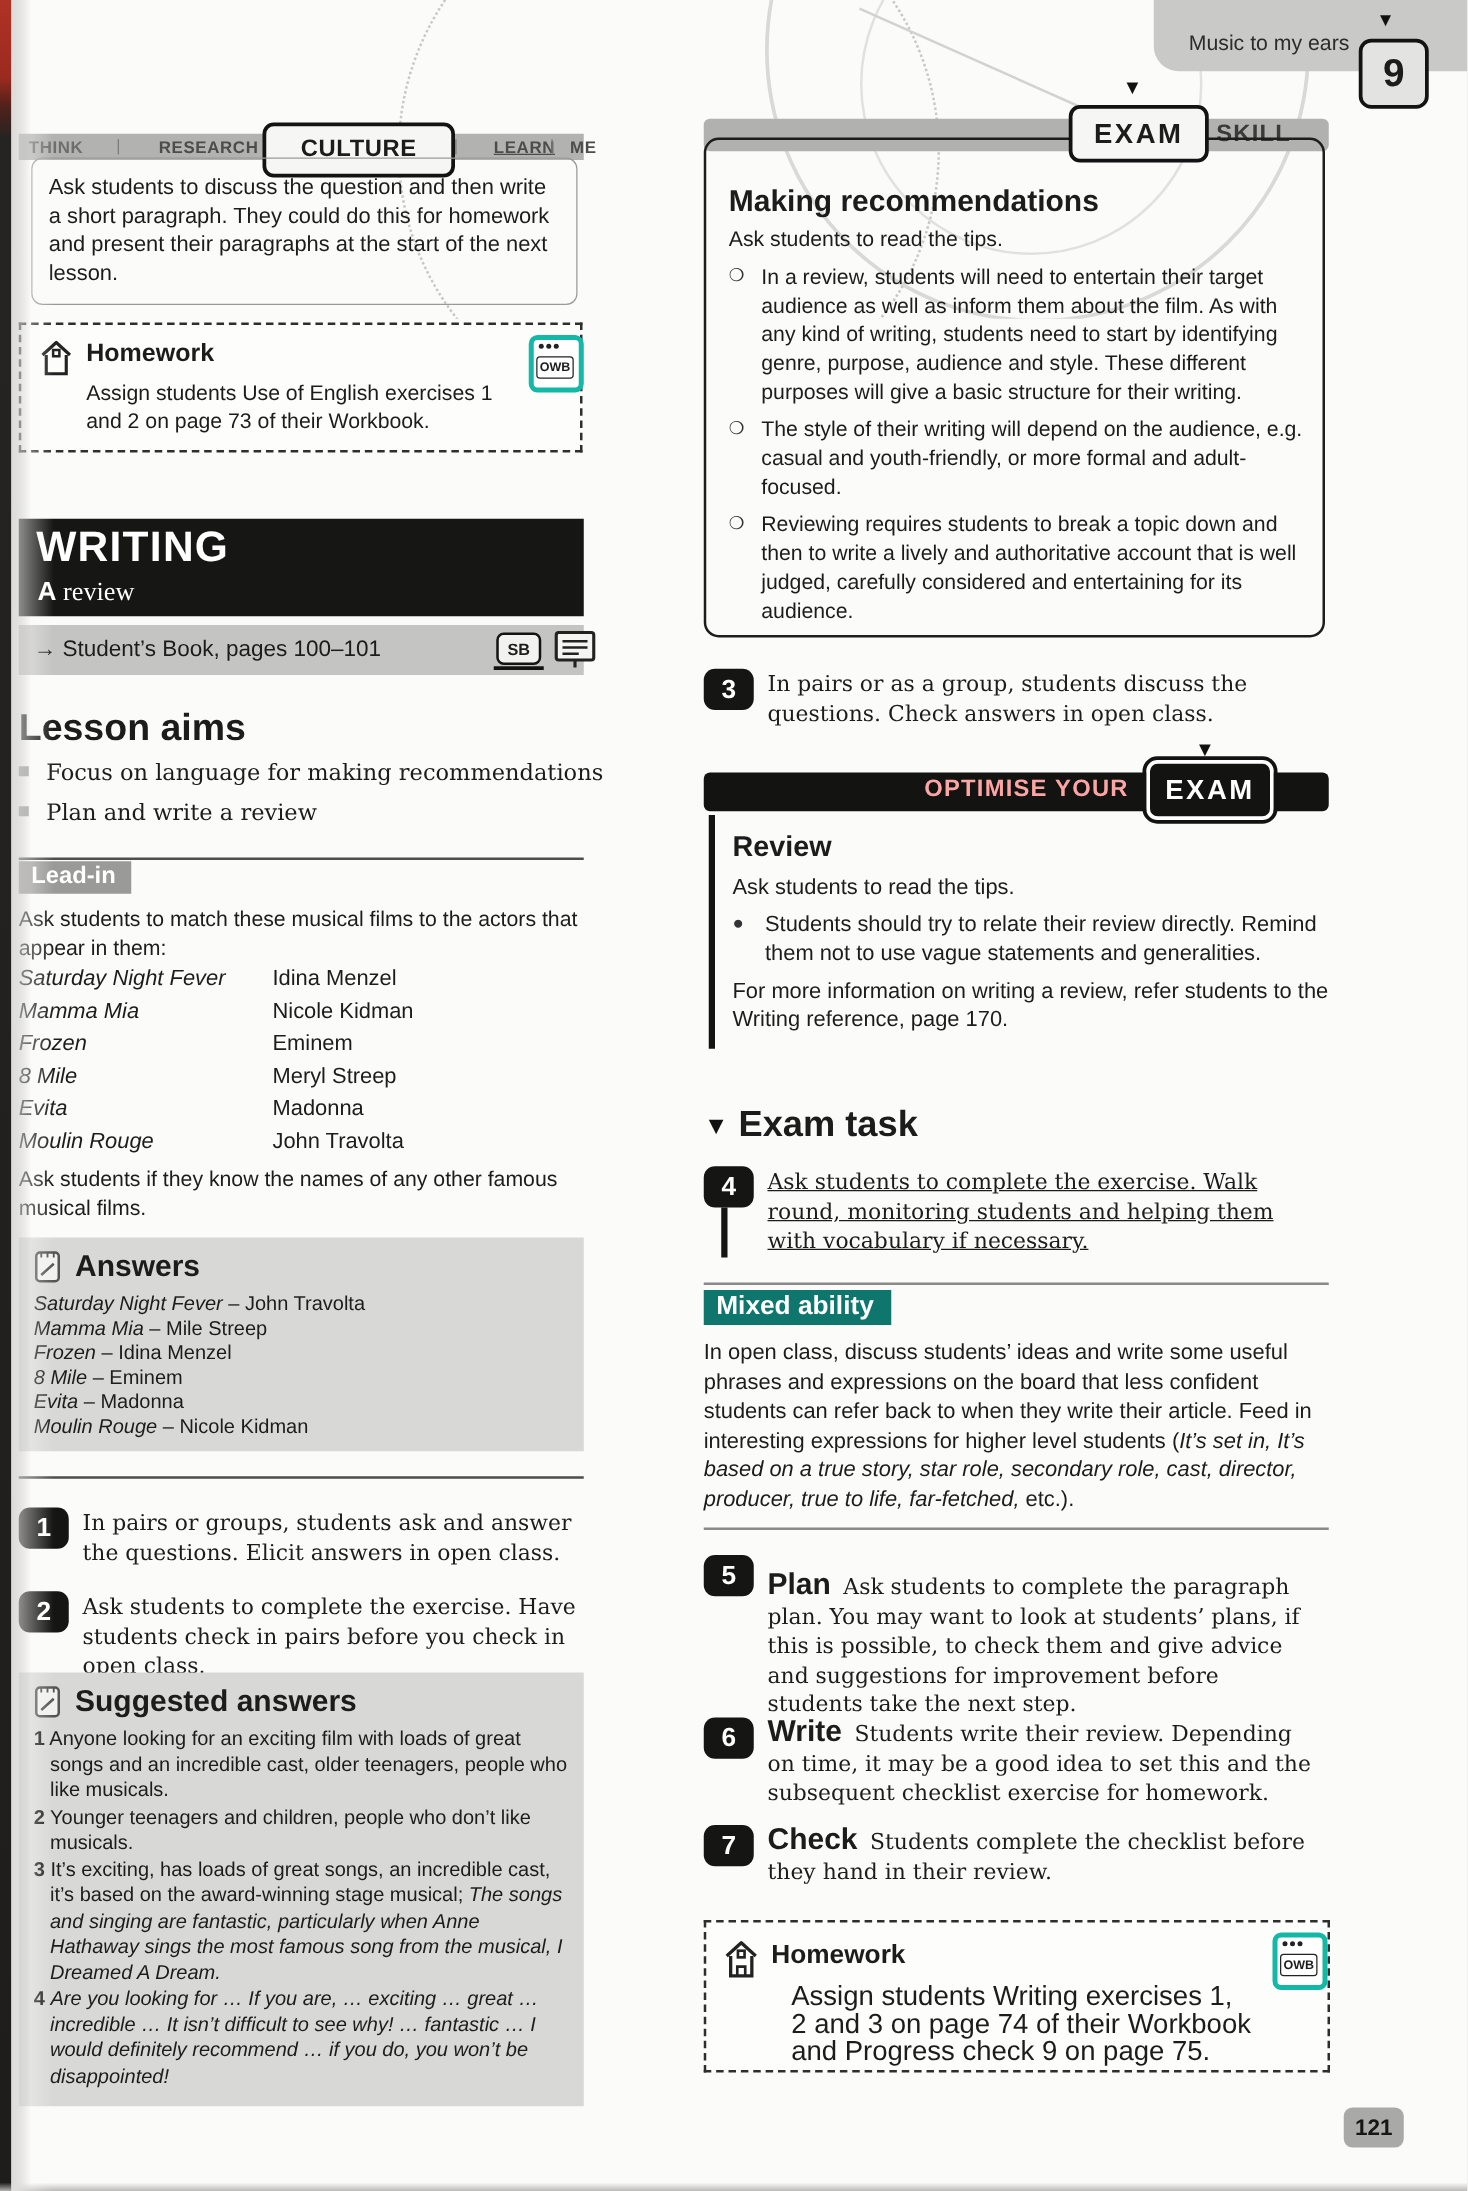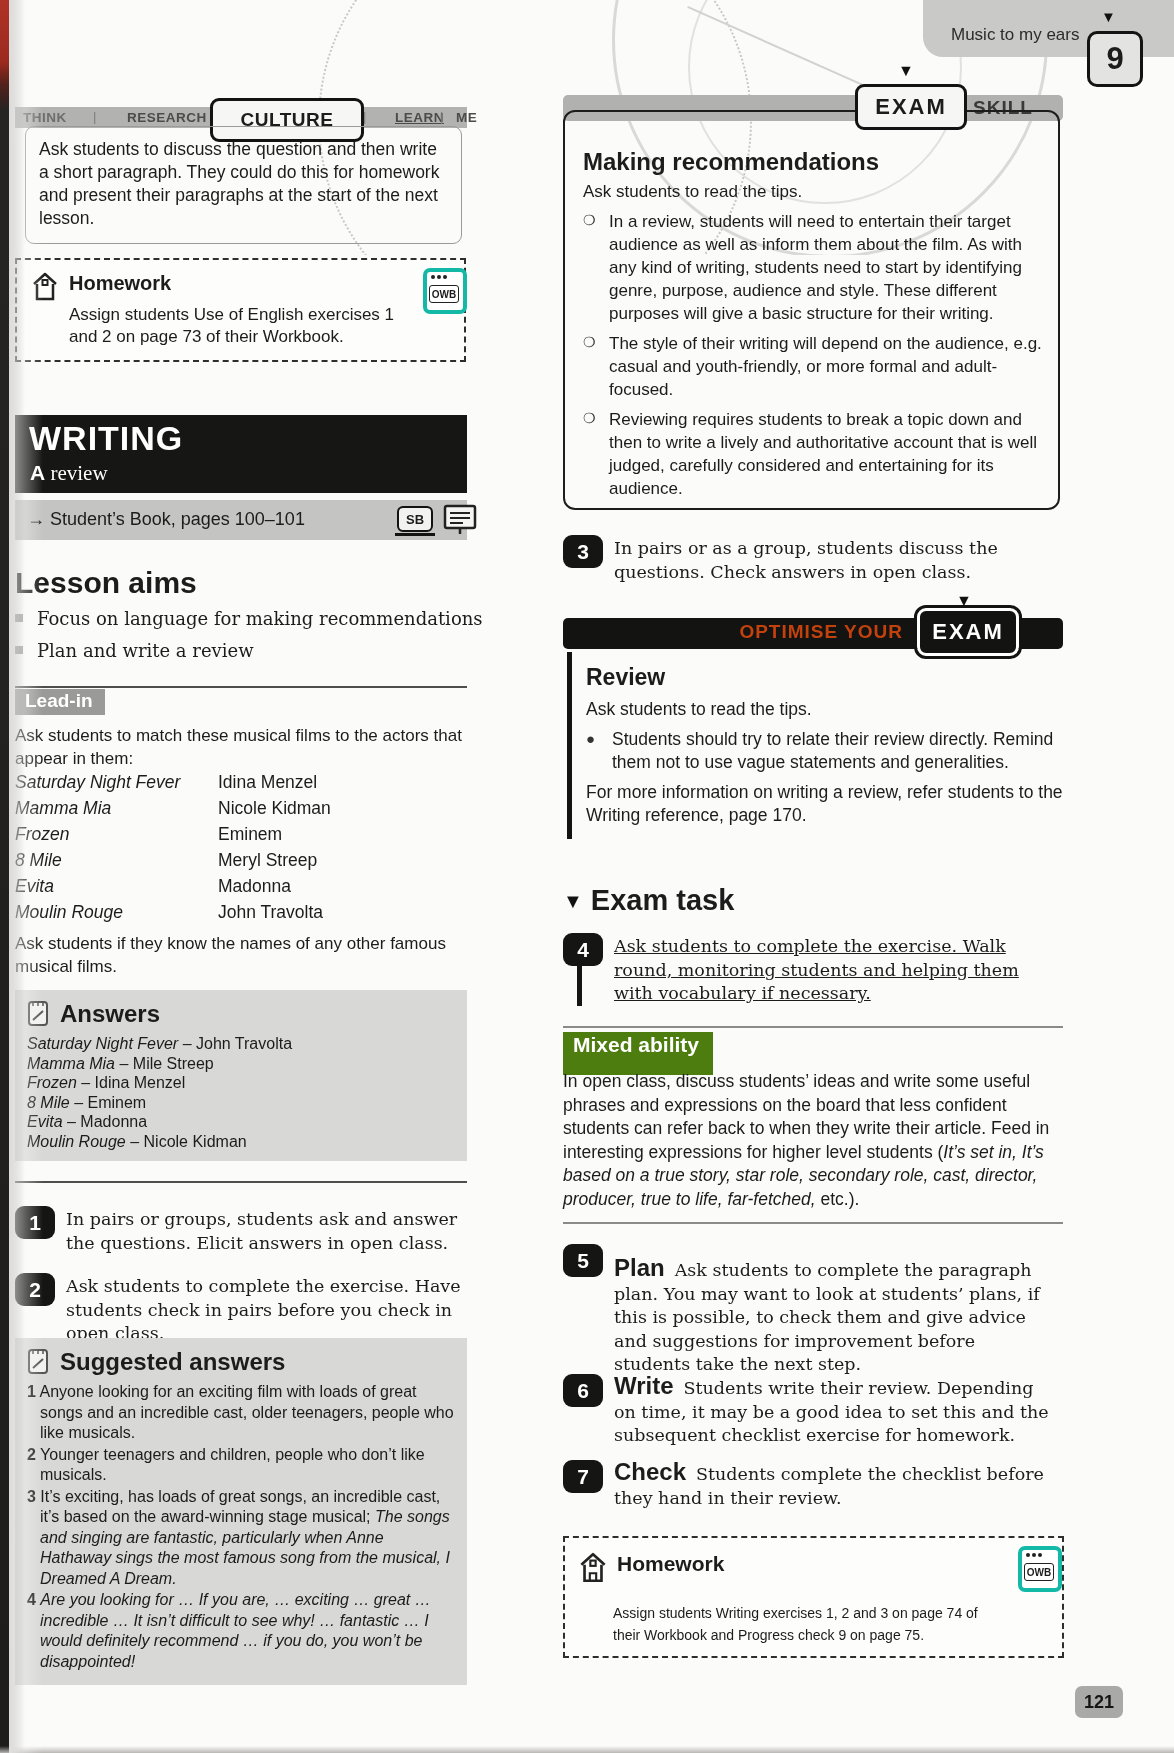--- a/index.html
+++ b/index.html
@@ -97,34 +97,34 @@
     font-size:22px;font-weight:bold;letter-spacing:2px;}
   .skill-panel{position:absolute;left:563px;top:110px;width:497px;height:400px;border:2.5px solid #1d1d1b;
     border-radius:12px;box-sizing:border-box;padding:36px 16px 0 18px;}
   .skill-panel h2{margin:0 0 6px 0;font-size:24px;}
   .skill-panel .intro{font-size:17px;margin:0 0 8px 0;}
   .tipline{display:flex;margin-bottom:7px;}
   .tipline .m{flex:0 0 26px;font-size:14px;color:#333;padding-top:2px;}
   .tipline p{margin:0;font-size:17px;line-height:23px;}
   
   .opt-bar{position:absolute;left:563px;top:618px;width:500px;height:31px;background:#131311;border-radius:5px;}
-  .opt-bar span{position:absolute;right:160px;top:3px;color:#c2410c;font-weight:bold;font-size:19px;letter-spacing:1px;}
+  .opt-bar span{position:absolute;right:160px;top:3px;color:#fca5a5;font-weight:bold;font-size:19px;letter-spacing:1px;}
   .opt-exam{position:absolute;left:917px;top:608px;width:96px;height:42px;background:#131311;color:#fff;
     border:3px solid #fff;outline:3.5px solid #131311;border-radius:9px;display:flex;align-items:center;
     justify-content:center;font-size:22px;font-weight:bold;letter-spacing:2px;}
   .review-block{position:absolute;left:567px;top:652px;width:480px;border-left:5px solid #131311;
     padding-left:14px;padding-top:12px;}
   .review-block h2{margin:0 0 8px 0;font-size:23px;}
   .review-block .intro{font-size:17.5px;margin:0 0 8px 0;}
   .review-block .outro{font-size:17.5px;line-height:23px;margin:2px 0 12px 0;}
   
   .examtask{position:absolute;left:563px;top:884px;font-size:29px;font-weight:bold;}
   .examtask .tri{font-size:20px;margin-right:8px;vertical-align:2px;}
-  .mix-label{position:absolute;left:563px;top:1032px;background:#4d7c0f;color:#fff;font-weight:bold;
-    font-size:21px;padding:1px 14px 18px 10px;}
+  .mix-label{position:absolute;left:563px;top:1032px;background:#0f766e;color:#fff;font-weight:bold;
+    font-size:21px;padding:1px 14px 3px 10px;}
   .mix-text{position:absolute;left:563px;top:1070px;width:498px;font-size:17.5px;line-height:23.5px;}
   .page-badge{position:absolute;left:1075px;top:1686px;width:48px;height:32px;background:#a9a9a7;border-radius:7px;
     display:flex;align-items:center;justify-content:center;font-size:18px;font-weight:bold;color:#161616;}
   svg{display:block;}
 </style>
 </head>
 <body>
 
 <div class="page">
 
@@ -322,21 +322,21 @@
       <path d="M4 14 L15 4 L26 14" fill="none" stroke="#222" stroke-width="2.5" stroke-linejoin="round"></path>
       <path d="M7 14 V29 H23 V14" fill="none" stroke="#222" stroke-width="2.5"></path>
       <rect x="12.5" y="10" width="5" height="5" fill="none" stroke="#222" stroke-width="2"></rect>
       <path d="M12 29 V22 H18 V29" fill="none" stroke="#222" stroke-width="2"></path>
     </svg>
     <div class="hw-title" style="left:52px;top:14px;font-size:21px;">Homework</div>
     <div class="owb" style="left:453px;top:8px;">
       <span class="dots"></span>
       <span class="lbl">OWB</span>
     </div>
-    <div class="hw-body" style="left:48px;top:48px;width:370px;font-size:14px;margin-top:16px;">Assign students Writing exercises 1, 2 and 3 on page 74 of their Workbook and Progress check 9 on page 75.</div>
+    <div class="hw-body" style="left:68px;top:48px;width:370px;font-size:22px;">Assign students Writing exercises 1, 2 and 3 on page 74 of their Workbook and Progress check 9 on page 75.</div>
   </div>
 
   <div class="page-badge">121</div>
 
   <div class="scan-fade"></div>
   <div class="edge-left"></div>
   <div class="edge-shadow"></div>
   <div class="edge-bottom"></div>
 </div>
 

